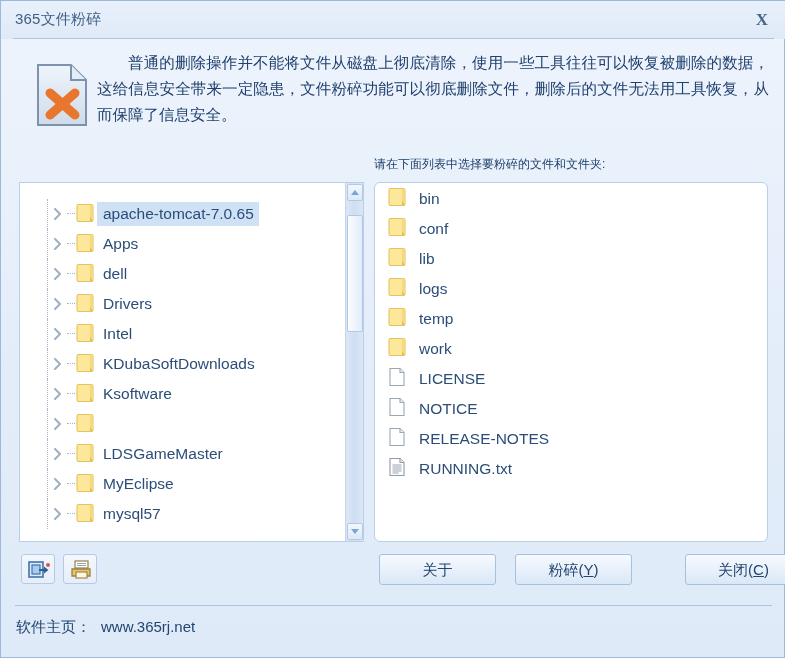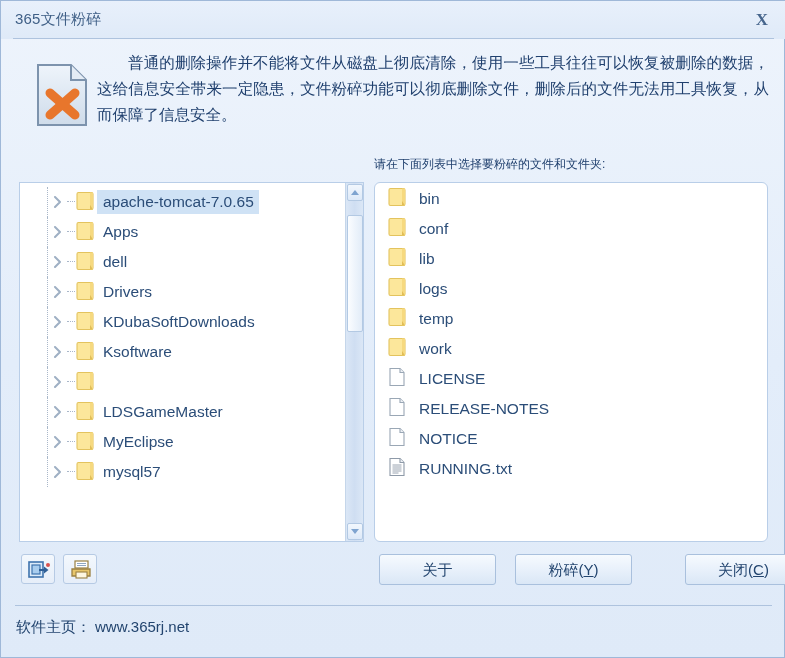--- a/index.html
+++ b/index.html
@@ -121,21 +121,21 @@
     left: 373px;
     top: 181px;
     width: 394px;
     height: 360px;
     border-radius: 6px;
   }
 
   
   .tree-inner {
     position: absolute;
-    left: 0; top: 4px;
+    left: 0; top: 16px;
     width: 326px;
     height: 358px;
     overflow: hidden;
   }
   .tree-row {
     position: relative;
     height: 30px;
     display: flex;
     align-items: center;
     padding-left: 34px;
@@ -309,21 +309,21 @@
     background: #aec3de;
   }
   .footer {
     position: absolute;
     left: 15px;
     top: 617px;
     font-size: 15px;
     color: #23456f;
     white-space: nowrap;
   }
-  .footer .url { margin-left: 4px; }
+  .footer .url { margin-left: 10px; }
 </style>
 </head>
 <body>
 
 <div class="window">
 
   <div class="titlebar">
     <div class="title-text">365文件粉碎</div>
     <div class="close-btn">X</div>
   </div>
@@ -429,20 +429,37 @@
             </svg>
           </span>
           <span class="dashline"></span>
           <span class="icon-slot">
             <svg class="folder-ico" width="22" height="20" viewBox="0 0 22 20">
               <rect x="2" y="1.5" width="16" height="17" rx="1.5" fill="#fce79b" stroke="#e3c35e" stroke-width="1.1"></rect>
               <path d="M15,1.5 L18,1.5 L18,18.5 L15,18.5 Z" fill="#f6d97f"></path>
               <path d="M15,14 L18,18.5 L15,18.5 Z" fill="#e0bd56"></path>
             </svg>
           </span>
+          <span class="row-label">Intel</span>
+        </div>
+        <div class="tree-row">
+          <span class="dotline"></span>
+          <span class="chevron">
+            <svg width="10" height="12" viewBox="0 0 10 12">
+              <path d="M2,1 L7,6 L2,11" fill="none" stroke="#9fb0c4" stroke-width="2" stroke-linecap="round" stroke-linejoin="round"></path>
+            </svg>
+          </span>
+          <span class="dashline"></span>
+          <span class="icon-slot">
+            <svg class="folder-ico" width="22" height="20" viewBox="0 0 22 20">
+              <rect x="2" y="1.5" width="16" height="17" rx="1.5" fill="#fce79b" stroke="#e3c35e" stroke-width="1.1"></rect>
+              <path d="M15,1.5 L18,1.5 L18,18.5 L15,18.5 Z" fill="#f6d97f"></path>
+              <path d="M15,14 L18,18.5 L15,18.5 Z" fill="#e0bd56"></path>
+            </svg>
+          </span>
           <span class="row-label">KDubaSoftDownloads</span>
         </div>
         <div class="tree-row">
           <span class="dotline"></span>
           <span class="chevron">
             <svg width="10" height="12" viewBox="0 0 10 12">
               <path d="M2,1 L7,6 L2,11" fill="none" stroke="#9fb0c4" stroke-width="2" stroke-linecap="round" stroke-linejoin="round"></path>
             </svg>
           </span>
           <span class="dashline"></span>
@@ -605,30 +622,30 @@
           </span>
           <span class="file-label">LICENSE</span>
         </div>
         <div class="file-row">
           <span class="icon-slot">
             <svg class="doc-ico" width="22" height="20" viewBox="0 0 22 20">
               <path d="M3,1.5 L13,1.5 L17,5.5 L17,18.5 L3,18.5 Z" fill="#ffffff" stroke="#9aa7b5" stroke-width="1.1"></path>
               <path d="M13,1.5 L13,5.5 L17,5.5" fill="#eef1f5" stroke="#9aa7b5" stroke-width="1.1"></path>
             </svg>
           </span>
-          <span class="file-label">RELEASE-NOTES</span>
+          <span class="file-label">NOTICE</span>
         </div>
         <div class="file-row">
           <span class="icon-slot">
             <svg class="doc-ico" width="22" height="20" viewBox="0 0 22 20">
               <path d="M3,1.5 L13,1.5 L17,5.5 L17,18.5 L3,18.5 Z" fill="#ffffff" stroke="#9aa7b5" stroke-width="1.1"></path>
               <path d="M13,1.5 L13,5.5 L17,5.5" fill="#eef1f5" stroke="#9aa7b5" stroke-width="1.1"></path>
             </svg>
           </span>
-          <span class="file-label">NOTICE</span>
+          <span class="file-label">RELEASE-NOTES</span>
         </div>
         <div class="file-row">
           <span class="icon-slot">
             <svg class="doc-ico" width="22" height="20" viewBox="0 0 22 20">
               <path d="M3,1.5 L13,1.5 L17,5.5 L17,18.5 L3,18.5 Z" fill="#ffffff" stroke="#8e9aa8" stroke-width="1.1"></path>
               <path d="M13,1.5 L13,5.5 L17,5.5" fill="#eef1f5" stroke="#8e9aa8" stroke-width="1.1"></path>
               <g stroke="#8e9aa8" stroke-width="0.9">
                 <line x1="5.5" y1="8" x2="14.5" y2="8"></line>
                 <line x1="5.5" y1="10" x2="14.5" y2="10"></line>
                 <line x1="5.5" y1="12" x2="14.5" y2="12"></line>

